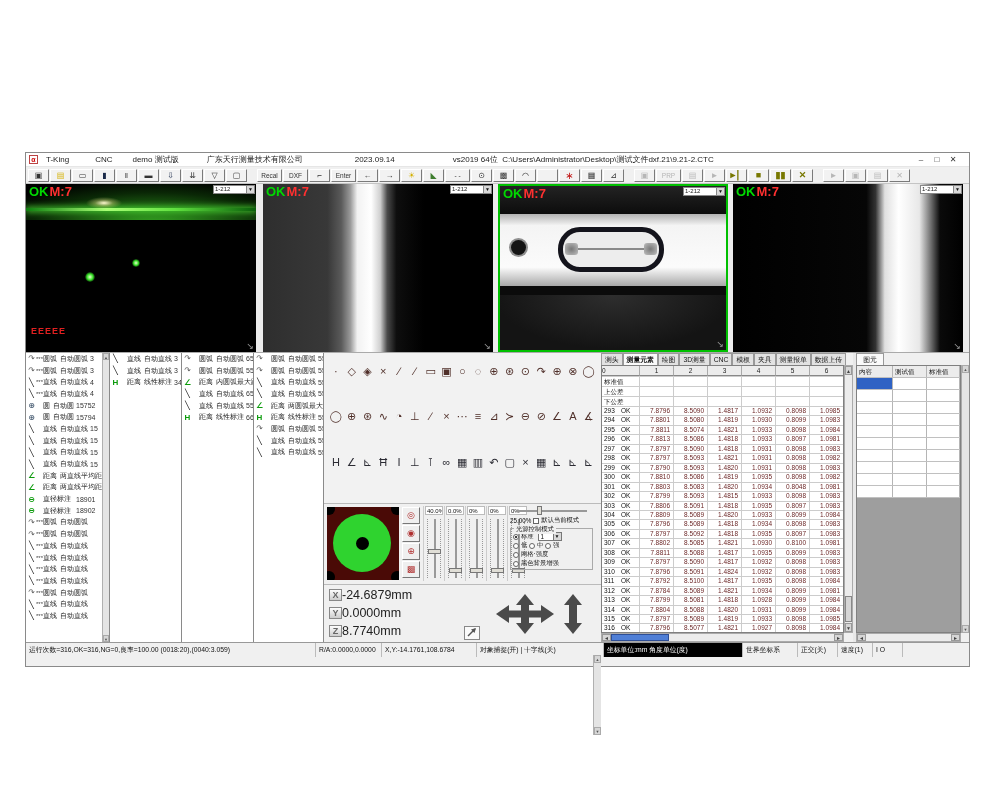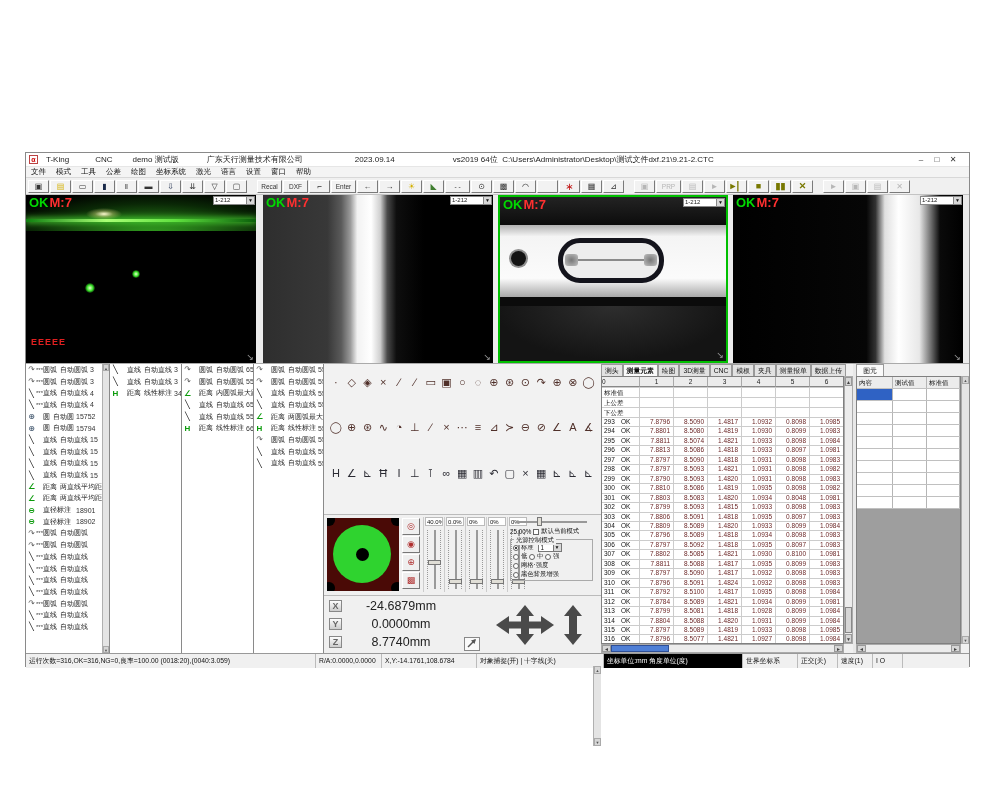--- a/index.html
+++ b/index.html
@@ -99,21 +99,21 @@
 .combo{width:24px;height:9px;border:1px solid #777;background:#fff;display:flex;margin-left:4px}
 .combo .cv{flex:1;padding-left:2px;line-height:7px}
 .combo .ca{width:8px;background:#d8d8d8;border-left:1px solid #777;font-size:5px;line-height:7px;text-align:center}
 .mscroll{position:absolute;right:0;top:151px;width:8px;height:80px;background:#e4e4e4;border-left:1px solid #b0b0b0;font-size:4px;color:#555;text-align:center}
 .mscroll .a{height:8px;line-height:8px;background:#d6d6d6;border:1px solid #aaa}
 .mscroll .a.b{position:absolute;bottom:0;left:0;right:0}
 .coords{position:absolute;left:0;right:0;top:231px;bottom:0;background:#f0f0f0;border-top:1px solid #bbb}
 .crow{position:absolute;left:5px;display:flex;align-items:center}
 .cy0{top:3px}.cy1{top:21px}.cy2{top:39px}
 .cicon{width:13px;height:12px;border:1px solid #888;background:linear-gradient(#fdfdfd,#cdcdcd);color:#666;font-size:9px;line-height:10px;text-align:center;font-weight:bold;flex:none}
-.cval{width:118px;text-align:center;font-size:12.5px;color:#222}
+.cval{width:118px;text-align:left;font-size:12.5px;color:#222}
 .cdiag{position:absolute;left:140px;top:41px;width:16px;height:14px;border:1px solid #888;background:#fafafa;text-align:center}
 .jog1{position:absolute;left:170px;top:7px}
 .jog2{position:absolute;left:238px;top:7px}
 
 .tablearea{position:absolute;left:575px;width:252px;top:0;bottom:0;background:#f0f0f0}
 .tabs{height:12px;display:flex;font-size:6.8px;align-items:flex-end;white-space:nowrap}
 .tab{height:12px;line-height:11px;padding:0 3px;border:1px solid #999;border-bottom:none;background:#e2e2e2;flex:none}
 .tab.active{background:#fafafa;font-weight:bold}
 .grid{position:absolute;left:0;top:12px;right:9px;bottom:9px;background:#fff;border:1px solid #808080;overflow:hidden;font-size:6.5px}
 .grow{display:flex;border-bottom:1px solid #ccc;background:#fff}
@@ -164,33 +164,20 @@
     <span class="ts m4">广东天行测量技术有限公司</span>
     <span class="ts m5">2023.09.14</span>
     <span class="ts m6"><span>vs2019 64位</span>&nbsp;&nbsp;<span>C:\Users\Administrator\Desktop\测试文件dxf.21\9.21-2.CTC</span></span>
     <span class="wbtns">
       <span class="wbtn">–</span>
       <span class="wbtn">□</span>
       <span class="wbtn">✕</span>
     </span>
   </div>
 
-  <div class="menubar" id="menubar">
-      <div class="mitem">文件</div>
-      <div class="mitem">模式</div>
-      <div class="mitem">工具</div>
-      <div class="mitem">公差</div>
-      <div class="mitem">绘图</div>
-      <div class="mitem">坐标系统</div>
-      <div class="mitem">激光</div>
-      <div class="mitem">语言</div>
-      <div class="mitem">设置</div>
-      <div class="mitem">窗口</div>
-      <div class="mitem">帮助</div>
-    </div>
   <div class="toolbar" id="toolbar">
       <button class="tbtn">▣</button>
       <button class="tbtn yellow">▤</button>
       <button class="tbtn">▭</button>
       <button class="tbtn navy">▮</button>
       <button class="tbtn">‖</button>
       <button class="tbtn">▬</button>
       <button class="tbtn navy">⇩</button>
       <button class="tbtn">⇊</button>
       <button class="tbtn">▽</button>

